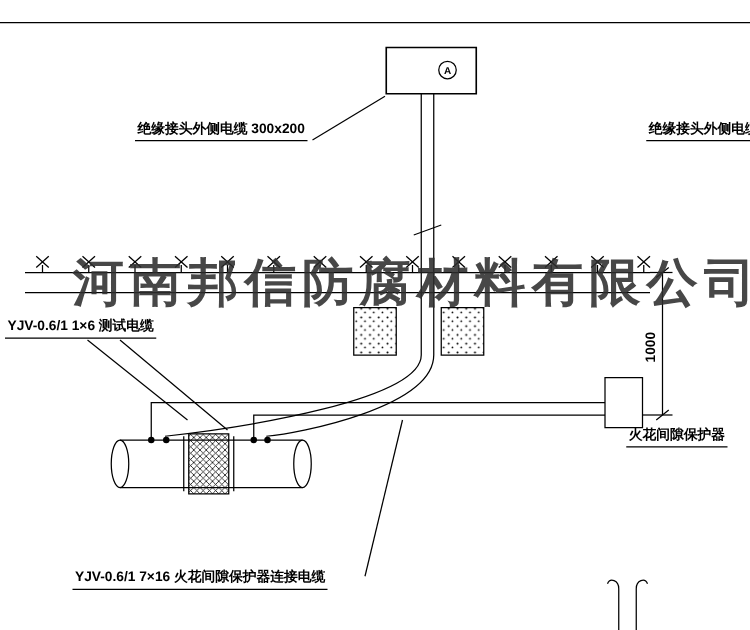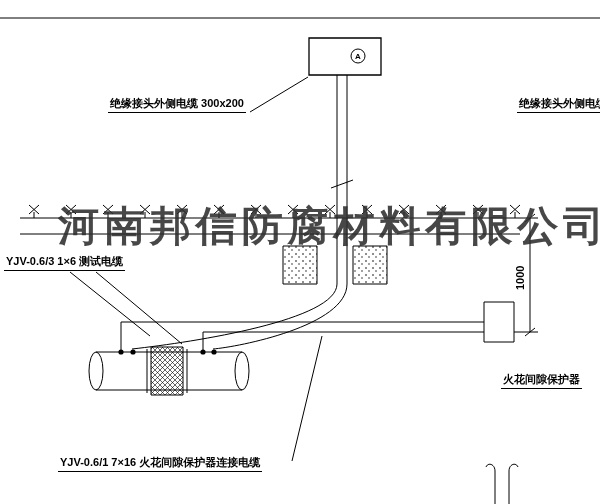--- a/index.html
+++ b/index.html
@@ -134,21 +134,21 @@
     <g>
       <path d="M495,504 L495,471 C495,464 488,462 486,467"></path>
       <path d="M509,504 L509,471 C509,464 516,462 518,467"></path>
     </g>
   </svg>
 
   <div class="lbl" style="left:108px;top:97px;">绝缘接头外侧电缆 300x200</div>
 
   <div class="lbl" style="left:517px;top:97px;">绝缘接头外侧电缆</div>
 
-  <div class="lbl" style="left:4px;top:255px;">YJV-0.6/3 1×6  测试电缆</div>
+  <div class="lbl" style="left:4px;top:255px;">YJV-0.6/1 1×6  测试电缆</div>
 
-  <div class="lbl" style="left:501px;top:373px;">火花间隙保护器</div>
+  <div class="lbl" style="left:501px;top:342px;">火花间隙保护器</div>
 
   <div class="lbl" style="left:58px;top:456px;">YJV-0.6/1 7×16  火花间隙保护器连接电缆</div>
 
   <div class="watermark">河南邦信防腐材料有限公司</div>
 
 </div>
 
 </body></html>

